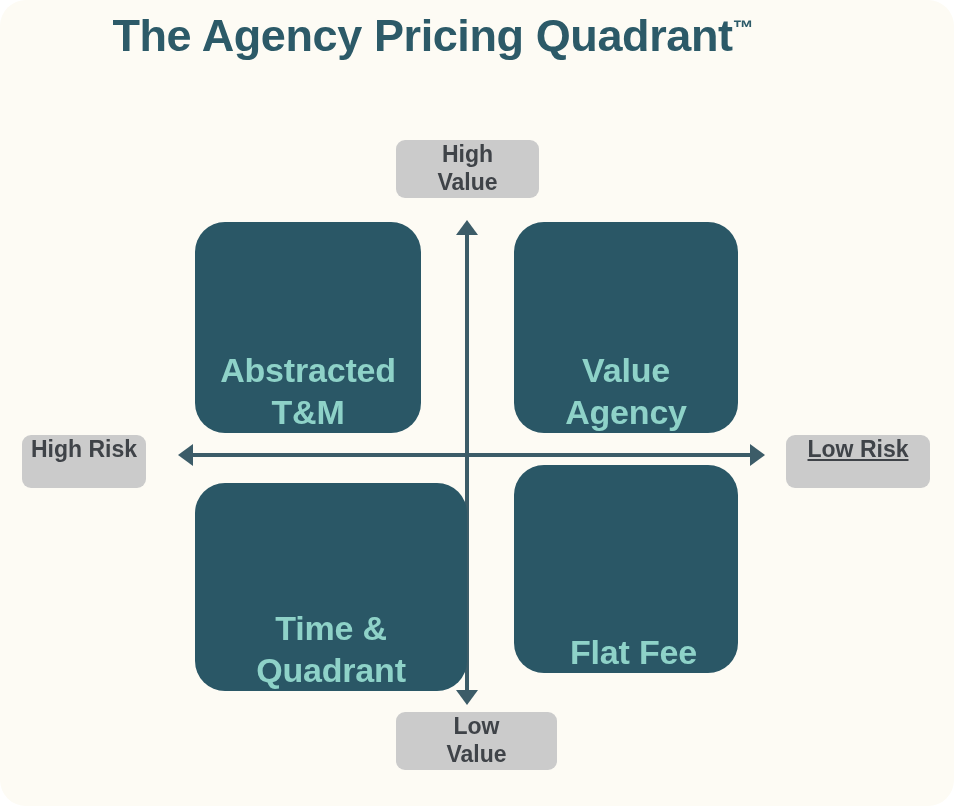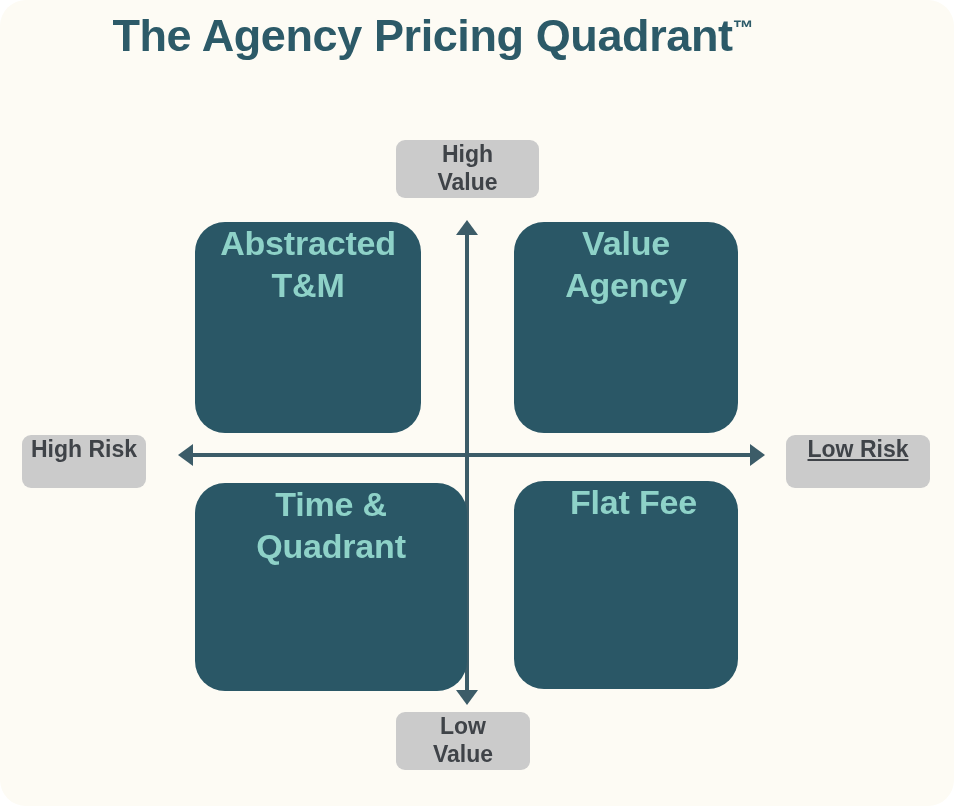--- a/index.html
+++ b/index.html
@@ -95,56 +95,56 @@
     border-bottom: 11px solid transparent;
     border-left: 15px solid #3c5c68;
   }
 
   
   .quadrant {
     position: absolute;
     background: #2a5766;
     border-radius: 30px;
     display: flex;
-    align-items: flex-start;
+    align-items: flex-end;
     justify-content: center;
     text-align: center;
     color: #8ed2c8;
     font-size: 34px;
     font-weight: bold;
     line-height: 1.24;
     letter-spacing: -0.2px;
     padding: 0 14px;
     box-sizing: border-box;
   }
   #quadrant-top-left    { left: 195px; top: 222px; width: 226px; height: 211px; }
   #quadrant-top-right   { left: 514px; top: 222px; width: 224px; height: 211px; }
   #quadrant-bottom-left { left: 195px; top: 483px; width: 272px; height: 208px; }
-  #quadrant-bottom-right{ left: 514px; top: 481px; width: 224px; height: 208px; padding-left: 29px; }
+  #quadrant-bottom-right{ left: 514px; top: 465px; width: 224px; height: 208px; padding-left: 29px; }
 
   
   .axis-label {
     position: absolute;
     background: #cbcbcb;
     border-radius: 9px;
     color: #3f4348;
     font-size: 23px;
     font-weight: bold;
     line-height: 1.22;
     text-align: center;
     display: flex;
     align-items: flex-start;
     justify-content: center;
     box-sizing: border-box;
   }
   #label-high-value {
     left: 396px; top: 140px; width: 143px; height: 58px;
   }
   #label-low-value {
-    left: 396px; top: 712px; width: 134px; height: 58px;
+    left: 396px; top: 712px; width: 161px; height: 58px;
   }
   #label-high-risk {
     left: 22px; top: 435px; width: 124px; height: 53px;
   }
   #label-low-risk {
     left: 786px; top: 435px; width: 144px; height: 53px; text-decoration: underline;
   }
 </style>
 </head>
 <body>

